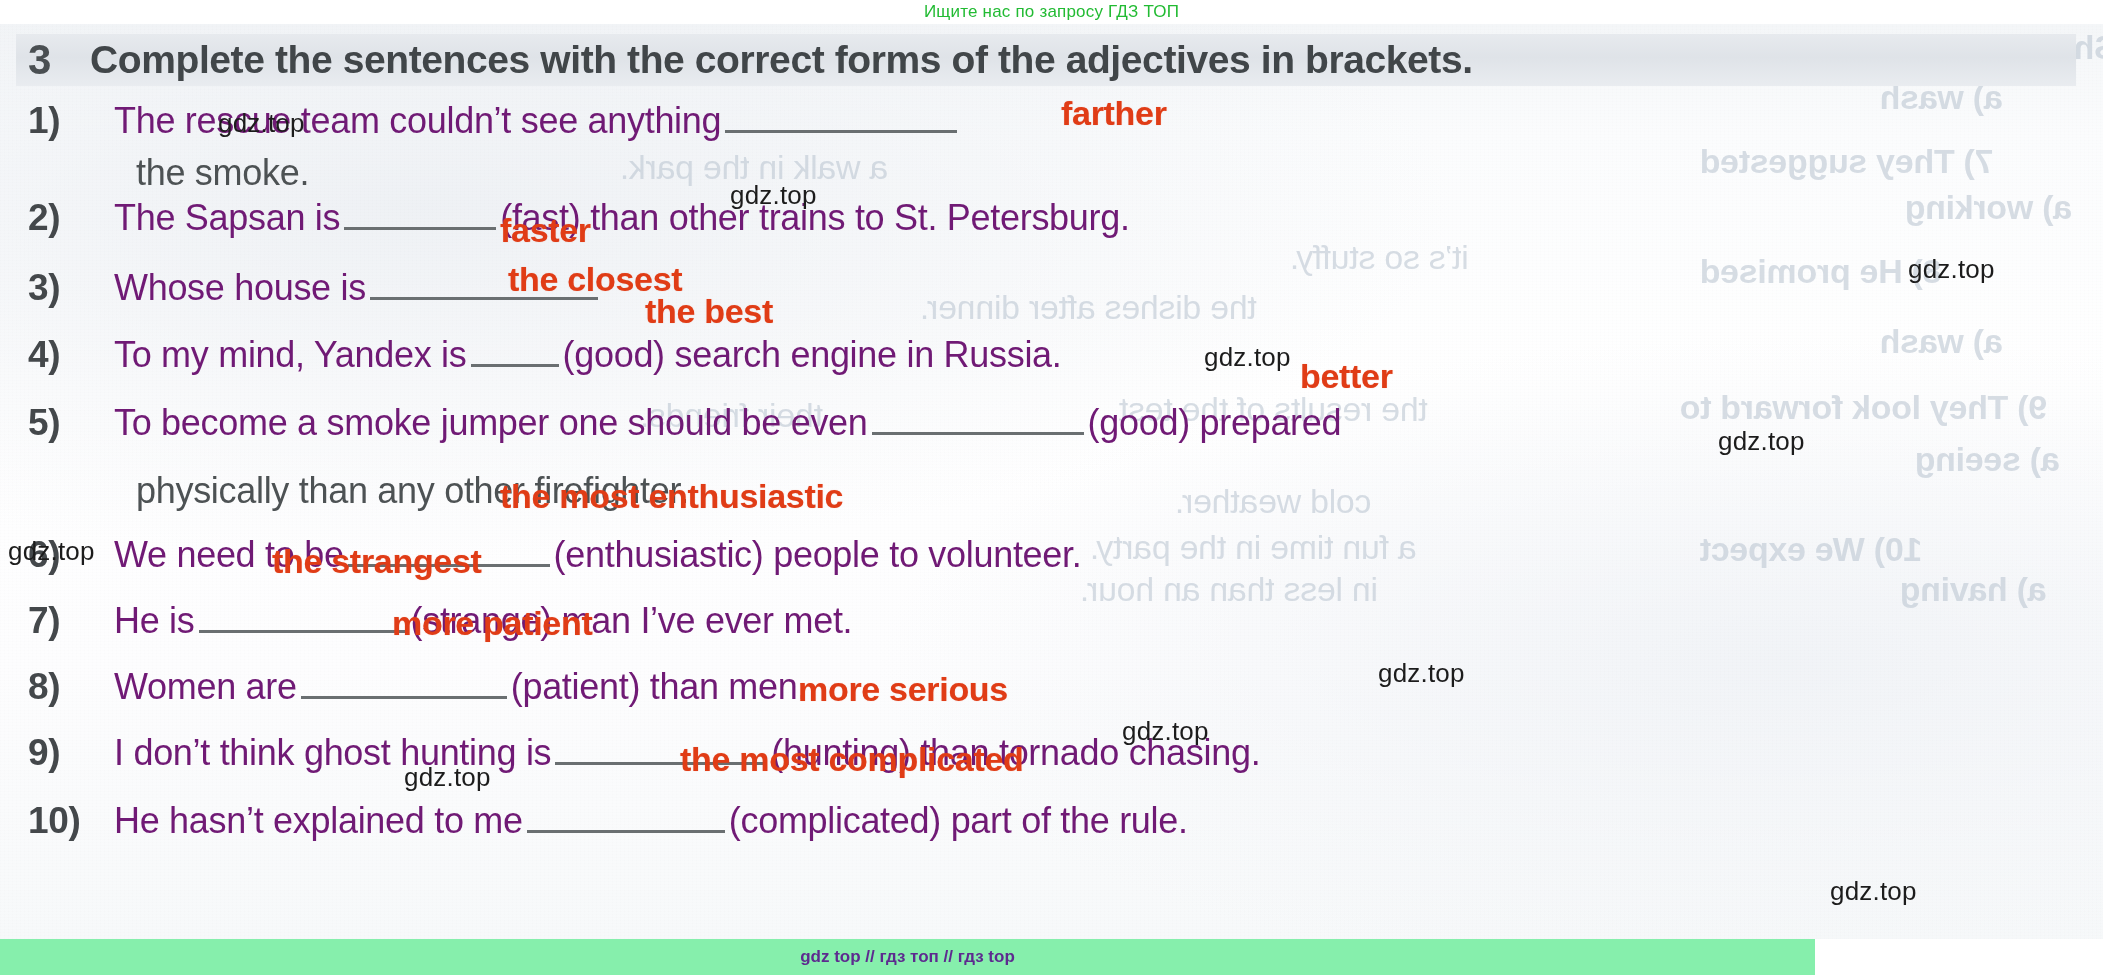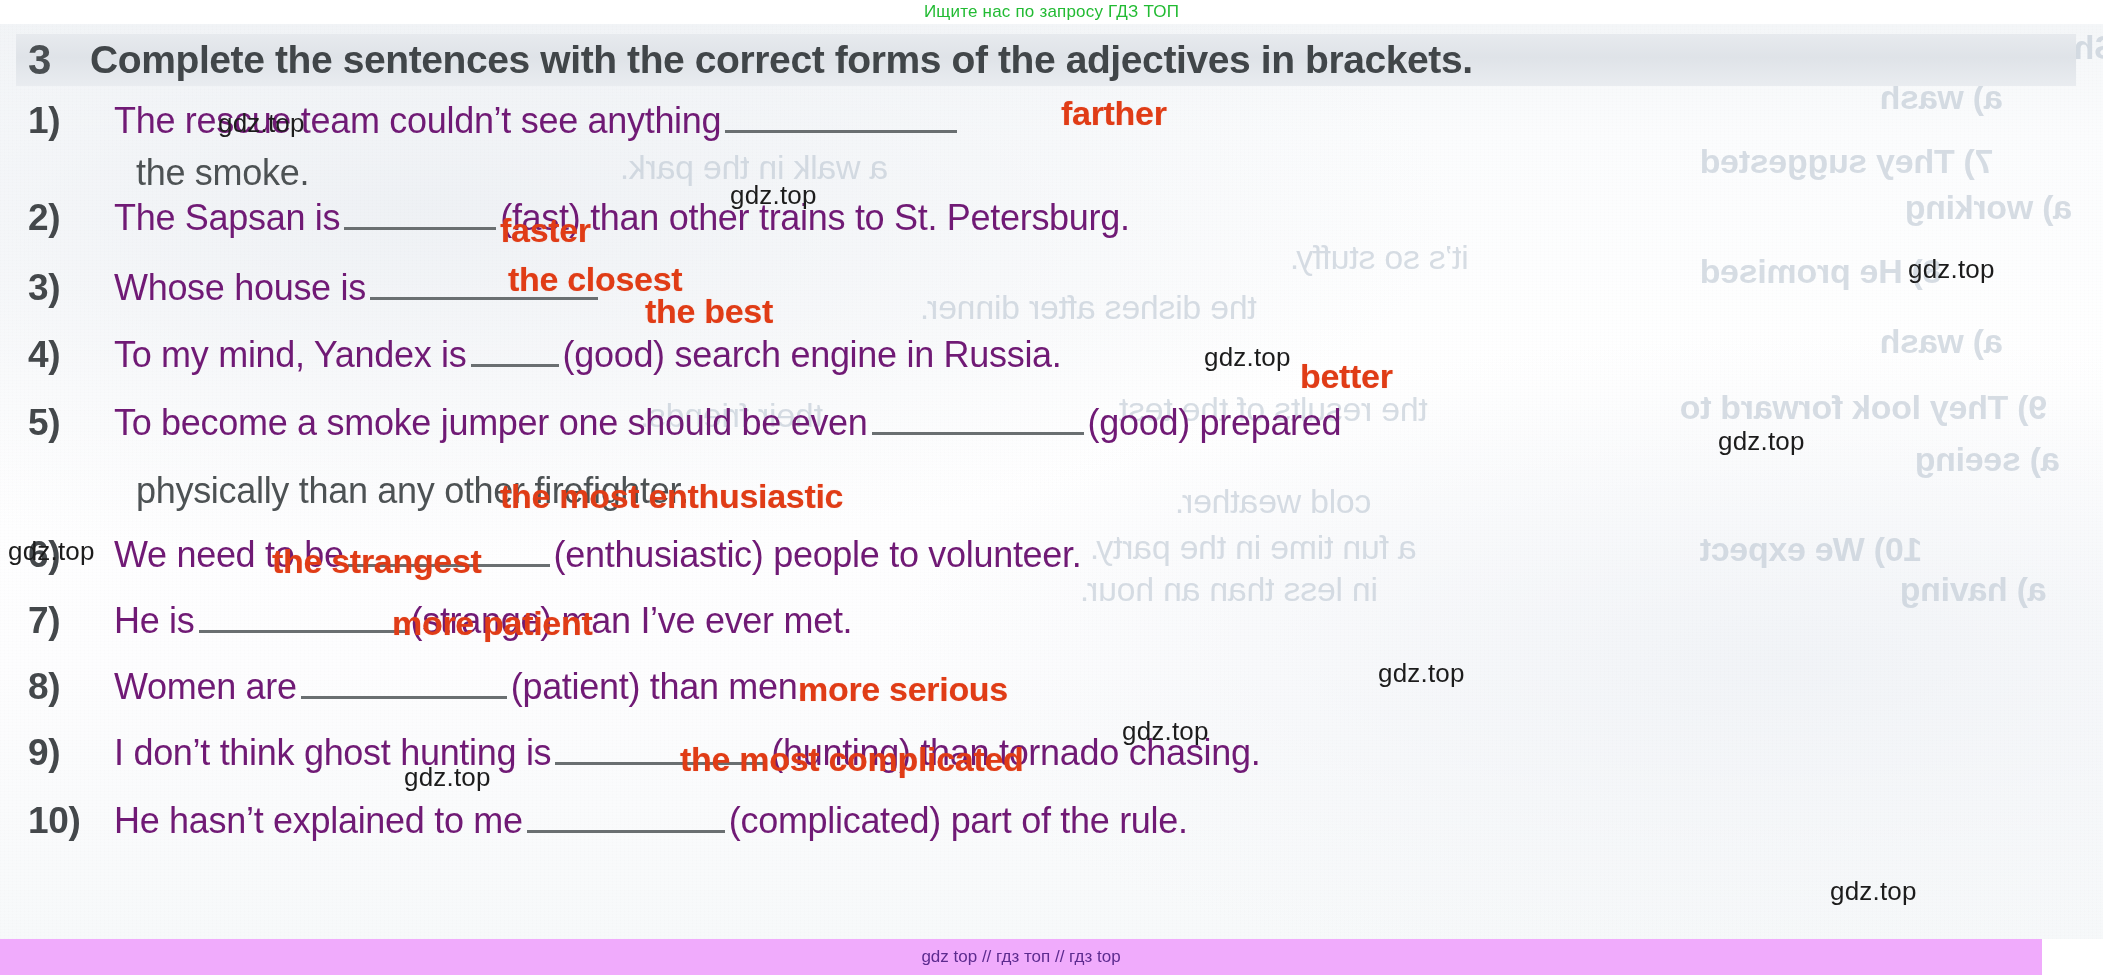--- a/index.html
+++ b/index.html
@@ -36,25 +36,25 @@
   
   #top-banner {
     position: absolute; left: 0; top: 0; width: 2103px; height: 24px;
     display: flex; align-items: center; justify-content: center;
     color: #22bb33;
     font-size: 17px; font-weight: 400; letter-spacing: .2px;
     background: #ffffff;
     z-index: 40;
   }
   #bottom-banner {
-    position: absolute; left: 0; bottom: 0; width: 2042px; height: 36px;
+    position: absolute; left: 0; bottom: 0; width: 1815px; height: 36px;
     display: flex; align-items: center; justify-content: center;
     color: #5d2b8f;
-    font-size: 17px; font-weight: 400;
-    background: #f0abfc;
+    font-size: 17px; font-weight: 700;
+    background: #86efac;
     z-index: 40;
   }
 
   
   #heading-band {
     position: absolute; left: 16px; top: 34px;
     width: 2060px; height: 52px;
     background: linear-gradient(180deg, #e7eaee 0%, #dfe3e8 45%, #e9ecf0 100%);
     z-index: 6;
   }

